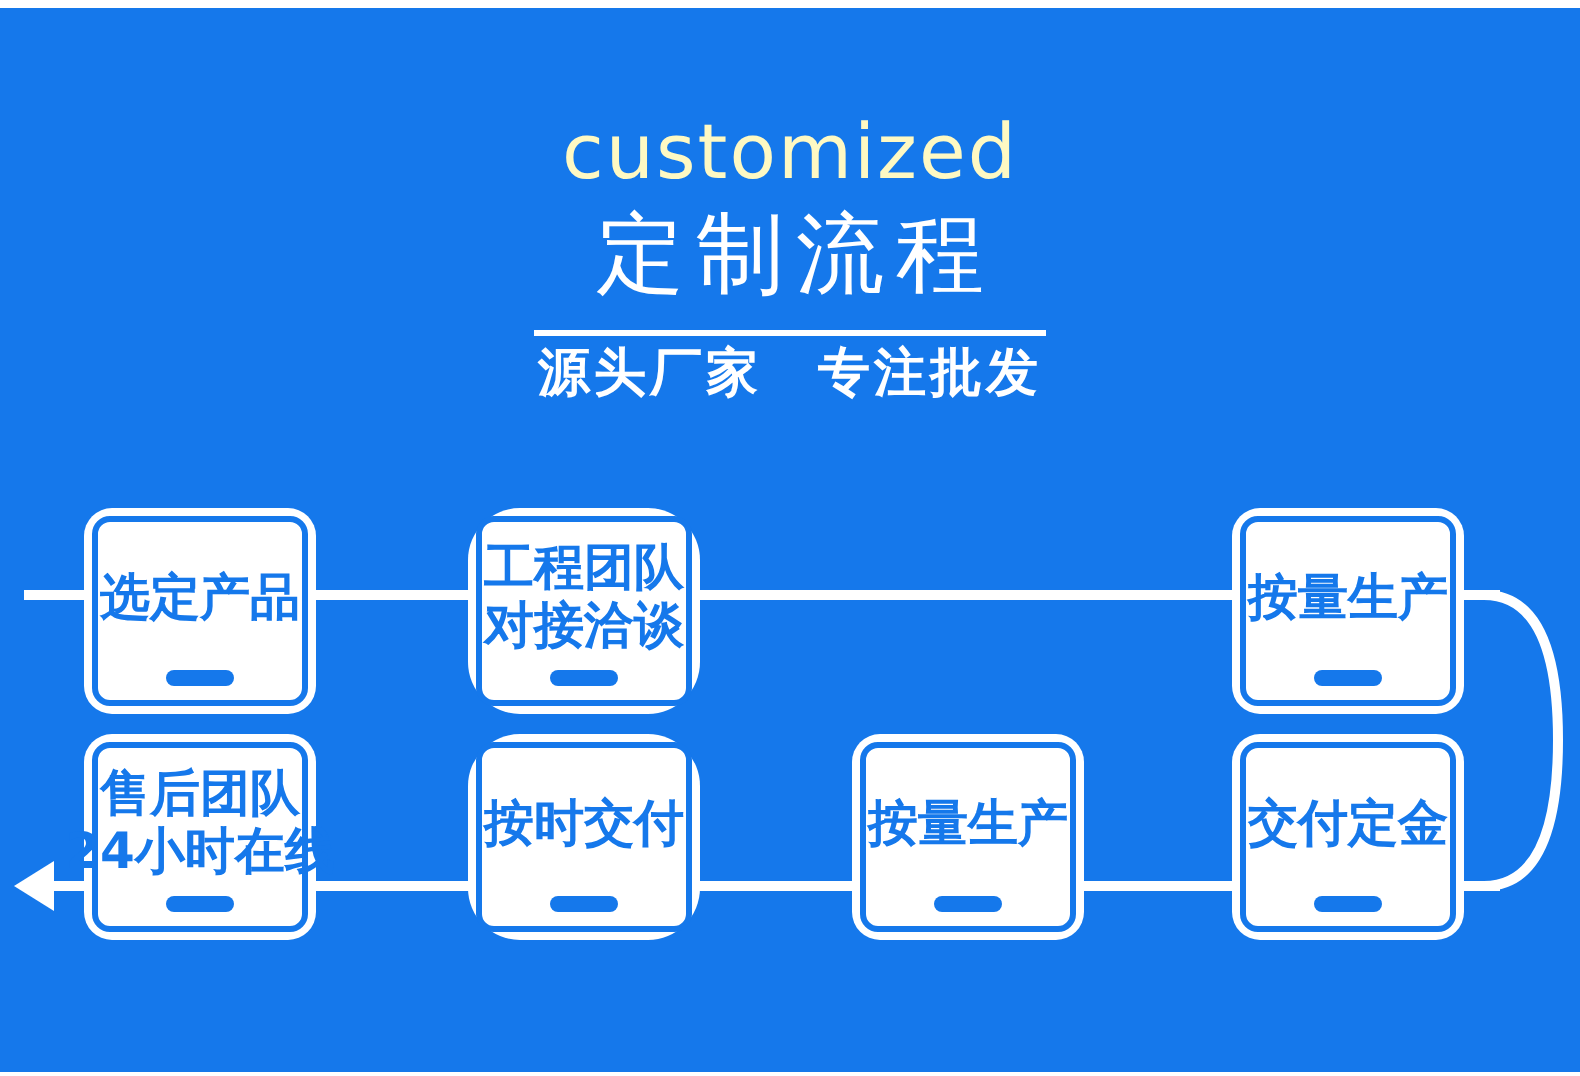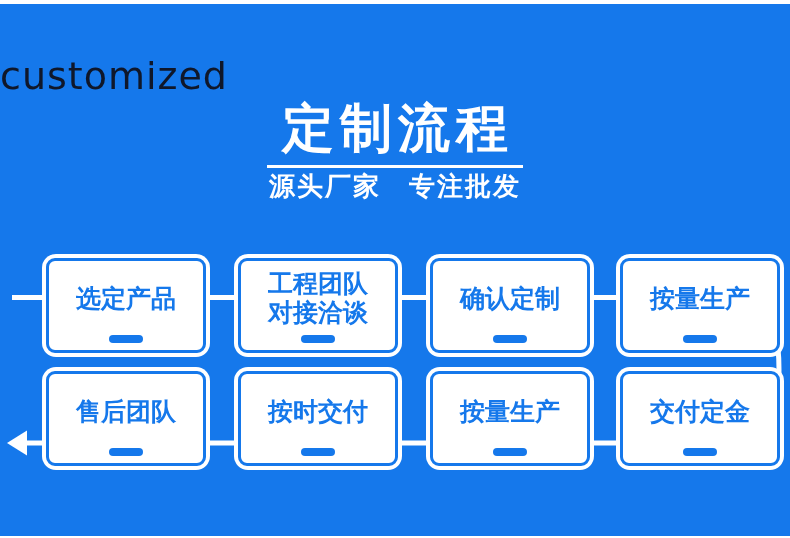--- a/index.html
+++ b/index.html
@@ -5,58 +5,58 @@
   html,body{margin:0;padding:0;background:#ffffff;}
   .stage{
     position:relative;width:790px;height:538px;background:#1578EB;overflow:hidden;
     font-family:"DejaVu Sans","Liberation Sans",sans-serif;
   }
   .strip{position:absolute;left:0;right:0;background:#ffffff;}
   .strip.top{top:0;height:4px;}
   .strip.bottom{bottom:0;height:2px;}
 
   .eyebrow{
-    position:absolute;top:56px;left:0;right:0;text-align:left;
-    color:#0f172a;font-size:38px;line-height:40px;font-weight:500;letter-spacing:1px;
+    position:absolute;top:56px;left:0;right:0;text-align:center;
+    color:#fef9c3;font-size:38px;line-height:40px;font-weight:500;letter-spacing:1px;
   }
   .title{
     position:absolute;top:96px;left:0;right:0;text-align:center;
-    color:#ffffff;font-size:52px;line-height:64px;font-weight:700;
+    color:#ffffff;font-size:44px;line-height:64px;font-weight:400;
     letter-spacing:6px;padding-left:6px;
   }
   .divider{
     position:absolute;top:165px;left:267px;width:256px;height:3px;background:#ffffff;
   }
   .subtitle{
     position:absolute;top:172px;left:0;right:0;text-align:center;
     color:#ffffff;font-size:26px;line-height:30px;font-weight:700;letter-spacing:2px;font-family:Liberation Serif, serif;
   }
 
   .connectors{position:absolute;top:0;left:0;width:790px;height:538px;z-index:1;}
 
   .step{
-    position:absolute;width:168px;height:103px;background:#ffffff;
+    position:absolute;width:116px;height:103px;background:#ffffff;
     border-radius:14px;z-index:2;
   }
   .step-inner{position:absolute;top:4px;left:4px;right:4px;bottom:4px;
     border:3px solid #1578EB;border-radius:9px;}
   .step-label{
     position:absolute;left:0;top:0;width:100%;height:88px;
     display:flex;flex-direction:column;align-items:center;justify-content:center;
     color:#1578EB;font-weight:700;font-size:25px;line-height:29px;white-space:nowrap;
   }
   .step-line:empty{display:none;}
   .step-dash{
     position:absolute;left:50%;top:81px;transform:translateX(-50%);
     width:34px;height:8px;border-radius:4px;background:#1578EB;
   }
   .r1{top:254px;}
   .r2{top:367px;}
   .c1{left:42px;}
-  .c2{left:234px;}
+  .c2{left:234px;border-radius:26px;}
   .c3{left:426px;}
   .c4{left:616px;}
 </style>
 </head>
 <body>
 
 <div class="stage">
 
   <div class="strip top"></div>
 
@@ -83,42 +83,35 @@
 
   <div class="step r1 c2">
     <div class="step-inner"></div>
     <div class="step-label">
       <span class="step-line">工程团队</span>
       <span class="step-line">对接洽谈</span>
     </div>
     <div class="step-dash"></div>
   </div>
 
-  <div class="step r1 c3">
-    <div class="step-inner"></div>
-    <div class="step-label">
-      <span class="step-line">确认定制</span>
-
-    </div>
-    <div class="step-dash"></div>
-  </div>
 
   <div class="step r1 c4">
     <div class="step-inner"></div>
     <div class="step-label">
       <span class="step-line">按量生产</span>
 
     </div>
     <div class="step-dash"></div>
   </div>
 
   <div class="step r2 c1">
     <div class="step-inner"></div>
     <div class="step-label">
       <span class="step-line">售后团队</span>
+      <span class="step-line">24小时在线</span>
     </div>
     <div class="step-dash"></div>
   </div>
 
   <div class="step r2 c3">
     <div class="step-inner"></div>
     <div class="step-label">
       <span class="step-line">按量生产</span>
 
     </div>

